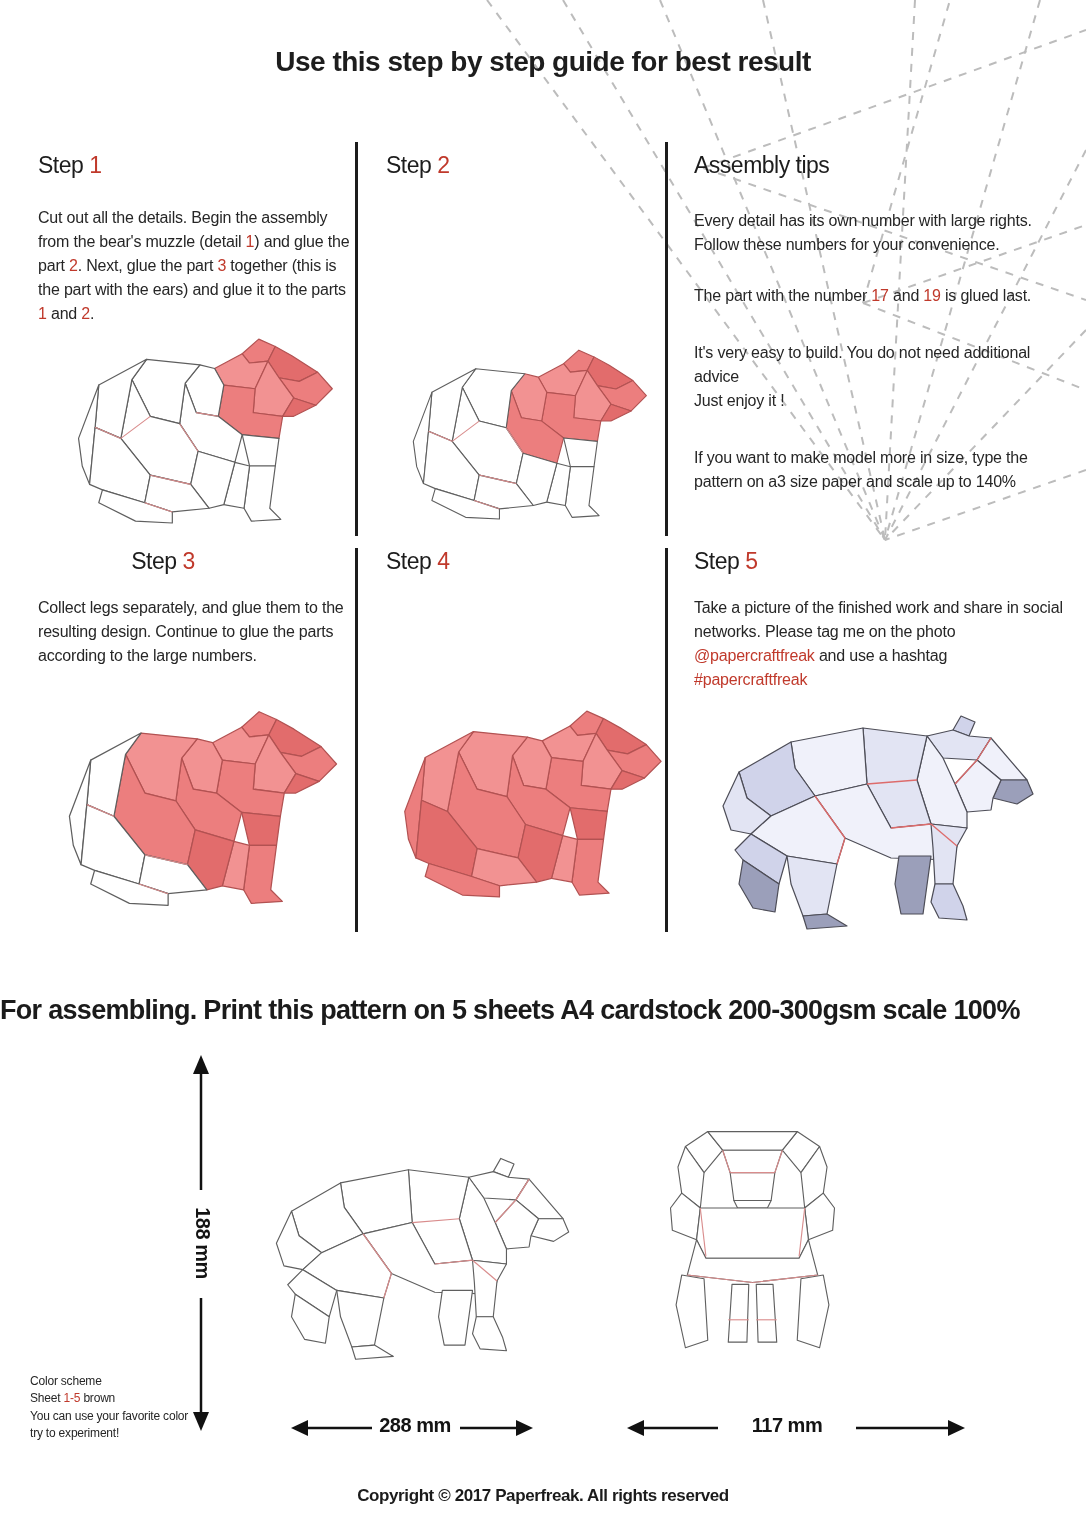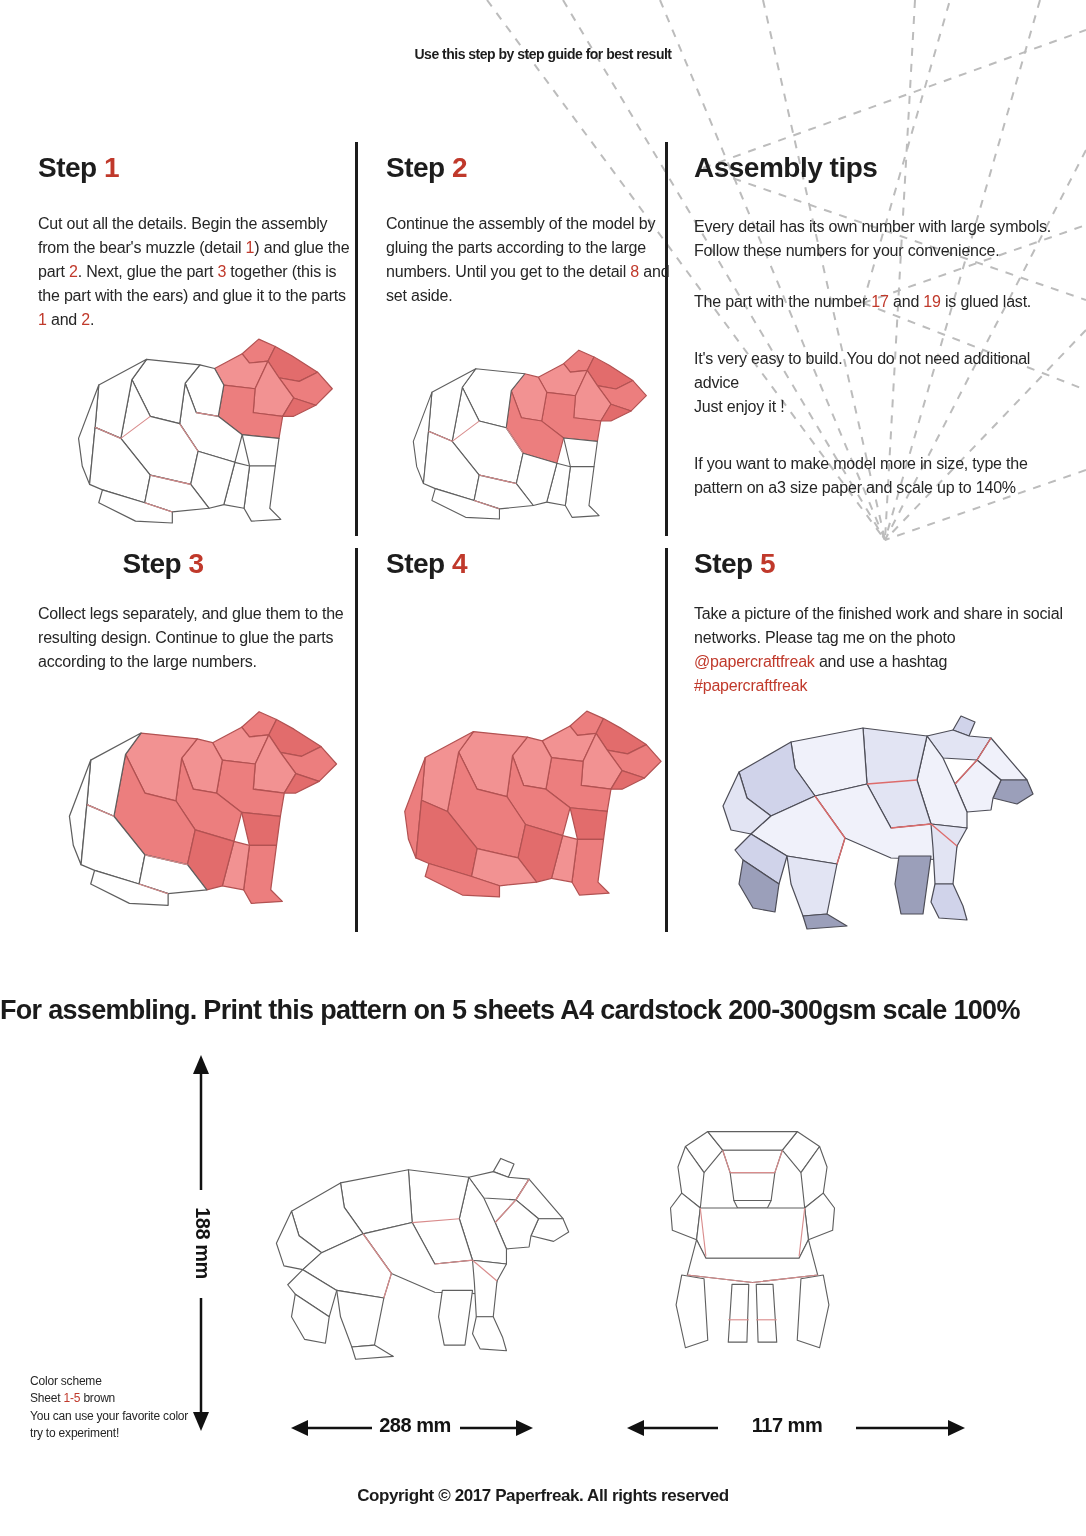--- a/index.html
+++ b/index.html
@@ -1,23 +1,23 @@
 <!DOCTYPE html>
 <html><head>
 <meta charset="utf-8">
 <style>
   html,body{margin:0;padding:0;background:#ffffff;}
   #page{position:relative;width:1086px;height:1536px;background:#fff;overflow:hidden;
         font-family:"Liberation Sans","DejaVu Sans",sans-serif;color:#272727;}
   .abs{position:absolute;}
   #bg-dashes{position:absolute;left:0;top:0;z-index:0;}
   .z1{z-index:1;} .z2{z-index:2;}
-  .doc-title{left:0;right:0;top:46px;text-align:center;font-size:14px;font-weight:700;
+  .doc-title{left:0;right:0;top:46px;text-align:center;font-size:28px;font-weight:700;
              letter-spacing:-0.5px;color:#1d1d1d;}
-  .step-heading{font-size:28px;font-weight:700;letter-spacing:-0.5px;color:#1d1d1d;line-height:1.15;}
+  .step-heading{font-size:23px;font-weight:400;letter-spacing:-0.5px;color:#1d1d1d;line-height:1.15;}
   .body-text{font-size:16px;line-height:1.5;letter-spacing:-0.2px;color:#262626;white-space:pre-wrap;}
   .red{color:#c0392b;}
   .step-heading .red{color:#c0392b;}
   .divider{width:3px;background:#1c1c1c;}
   .center-head{text-align:center;}
   .print-note{left:0;right:0;top:995px;text-align:left;font-size:27px;font-weight:700;
               letter-spacing:-0.7px;color:#1b1b1b;}
   .dim-label{font-size:20px;font-weight:700;letter-spacing:-0.5px;color:#141414;text-align:center;}
   .dim-vertical{transform:rotate(90deg);}
   .copyright{left:0;right:0;top:1486px;text-align:center;font-size:17px;font-weight:700;
@@ -84,21 +84,20 @@
       <line x1="170" y1="96" x2="146" y2="92" stroke="#d98c8c" stroke-width="1.2"></line>
       <line x1="128" y1="104" x2="148" y2="134" stroke="#d98c8c" stroke-width="1.2"></line>
       <line x1="96" y1="96" x2="64" y2="120" stroke="#d98c8c" stroke-width="1.2"></line>
       <line x1="36" y1="108" x2="64" y2="120" stroke="#d98c8c" stroke-width="1.2"></line>
       <line x1="90" y1="190" x2="120" y2="200" stroke="#d98c8c" stroke-width="1.2"></line>
       <line x1="96" y1="160" x2="140" y2="170" stroke="#d98c8c" stroke-width="1.2"></line>
     </svg>
 
   <div class="abs z2" style="left:386px;top:152px;width:292px;">
     <div class="step-heading"><span>Step </span><span class="red">2</span></div>
-    <div class="body-text" style="margin-top:28px;"><span>Continue the assembly of the model by gluing the parts according to the large numbers. Until you get to the detail </span><span class="red">8</span><span> and set aside.</span></div>
   </div>
   <svg class="abs z1 bear-sit" style="left:398px;top:340px;" width="262" height="190" viewBox="0 0 310 225">
       <polygon points="196,28 214,12 232,20 224,36 204,38" fill="#ec7e7e" stroke="#b25252" stroke-width="1.3" stroke-linejoin="round"></polygon>
       <polygon points="166,44 196,28 204,38 224,36 210,66 176,62" fill="#f29292" stroke="#b25252" stroke-width="1.3" stroke-linejoin="round"></polygon>
       <polygon points="224,36 232,20 250,30 278,48 258,58 236,54" fill="#e26c6c" stroke="#b25252" stroke-width="1.3" stroke-linejoin="round"></polygon>
       <polygon points="236,54 258,58 278,48 294,66 276,84 252,76" fill="#ec7e7e" stroke="#b25252" stroke-width="1.3" stroke-linejoin="round"></polygon>
       <polygon points="210,66 224,36 236,54 252,76 240,96 208,92" fill="#f29292" stroke="#b25252" stroke-width="1.3" stroke-linejoin="round"></polygon>
       <polygon points="252,76 276,84 252,96 240,96" fill="#e26c6c" stroke="#b25252" stroke-width="1.3" stroke-linejoin="round"></polygon>
       <polygon points="176,62 210,66 208,92 240,96 236,120 196,116 170,96" fill="#ec7e7e" stroke="#b25252" stroke-width="1.3" stroke-linejoin="round"></polygon>
       <polygon points="150,40 166,44 176,62 170,96 146,92 134,60" fill="#f29292" stroke="#b25252" stroke-width="1.3" stroke-linejoin="round"></polygon>
@@ -116,21 +115,21 @@
       <polygon points="44,176 90,190 120,200 120,212 80,210 40,190" fill="#ffffff" stroke="#5f5f5f" stroke-width="1.3" stroke-linejoin="round"></polygon>
       <line x1="128" y1="104" x2="148" y2="134" stroke="#d98c8c" stroke-width="1.2"></line>
       <line x1="96" y1="96" x2="64" y2="120" stroke="#d98c8c" stroke-width="1.2"></line>
       <line x1="36" y1="108" x2="64" y2="120" stroke="#d98c8c" stroke-width="1.2"></line>
       <line x1="90" y1="190" x2="120" y2="200" stroke="#d98c8c" stroke-width="1.2"></line>
       <line x1="96" y1="160" x2="140" y2="170" stroke="#d98c8c" stroke-width="1.2"></line>
     </svg>
 
   <div class="abs z2" style="left:694px;top:152px;width:372px;">
     <div class="step-heading">Assembly tips</div>
-    <div class="body-text" style="margin-top:31px;"><span>Every detail has its own number with large symbols. Follow these numbers for your convenience.</span></div>
+    <div class="body-text" style="margin-top:31px;"><span>Every detail has its own number with large rights. Follow these numbers for your convenience.</span></div>
     <div class="body-text" style="margin-top:27px;"><span>The part with the number </span><span class="red">17</span><span> and </span><span class="red">19</span><span> is glued last.</span></div>
     <div class="body-text" style="margin-top:33px;"><span>It's very easy to build. You do not need additional advice
 Just enjoy it !</span></div>
     <div class="body-text" style="margin-top:33px;"><span>If you want to make model more in size, type the pattern on a3 size paper and scale up to 140%</span></div>
   </div>
 
   <div class="abs z2" style="left:38px;top:548px;width:318px;">
     <div class="step-heading center-head" style="width:250px;"><span>Step </span><span class="red">3</span></div>
     <div class="body-text" style="margin-top:22px;"><span>Collect legs separately, and glue them to the resulting design. Continue to glue the parts according to the large numbers.</span></div>
   </div>

